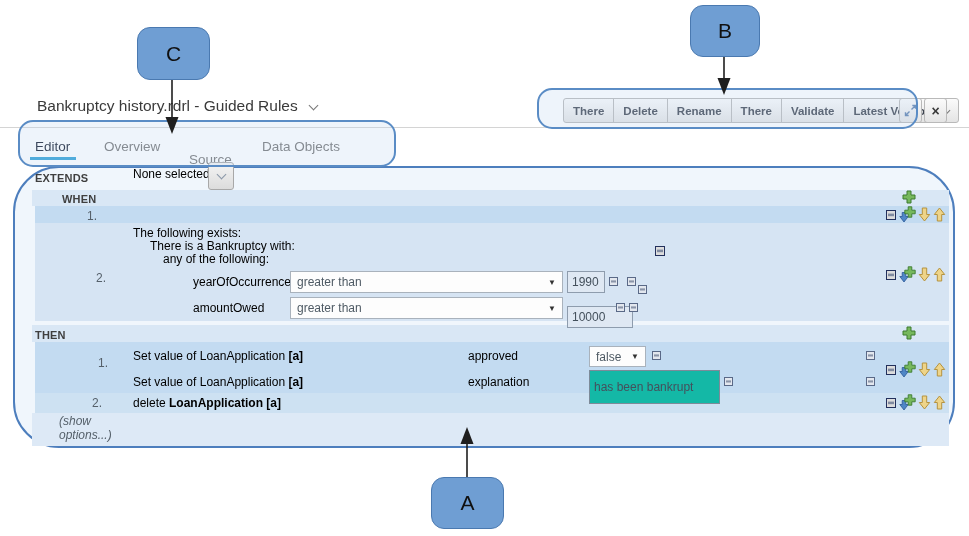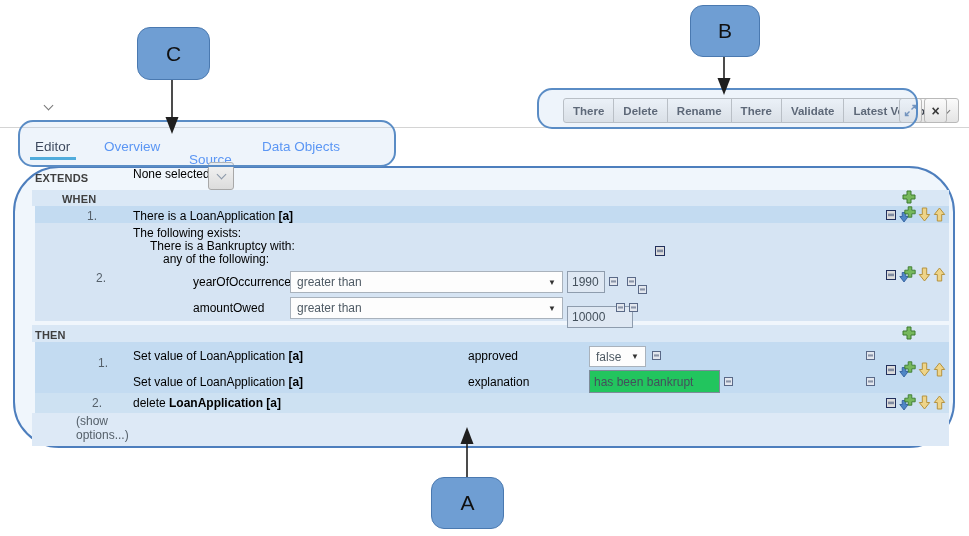--- a/index.html
+++ b/index.html
@@ -17,21 +17,21 @@
         background:linear-gradient(#fbfbfb,#e4e4e4);border:1px solid #b9b9b9;
         font-size:11.5px;font-weight:bold;color:#3e4450;white-space:nowrap;cursor:pointer;
         box-sizing:border-box;}
   .tbtn:first-child{border-radius:3px 0 0 3px;margin-left:0;}
   .tbtn.last{border-radius:0 3px 3px 0;}
   .sqbtn{width:23px;height:25px;background:linear-gradient(#fbfbfb,#e4e4e4);
          border:1px solid #b9b9b9;border-radius:3px;box-sizing:border-box;
          display:flex;align-items:center;justify-content:center;cursor:pointer;}
   .xglyph{font-size:14px;font-weight:bold;color:#3a3a3a;line-height:1;}
   
-  .tab{font-size:13.5px;color:#3b82f6;cursor:pointer;white-space:nowrap;}
+  .tab{font-size:13.5px;color:#737373;cursor:pointer;white-space:nowrap;}
   .tab.active{color:#0f172a;}
   .tab-underline{height:3px;background:#2e9fd6;}
   
   .panel{background:#f0f6fc;border:2.5px solid #4d7ebd;border-radius:46px;box-sizing:border-box;}
   .row{box-sizing:border-box;}
   .hdr{font-size:11px;font-weight:bold;color:#3f3f3f;letter-spacing:.2px;}
   .lbl{font-size:12px;color:#000000;white-space:nowrap;}
   .num{font-size:12px;color:#55606a;width:28px;text-align:right;}
   .b{font-weight:bold;}
   .sel{background:#fdfdfd;border:1px solid #a9b2bc;box-sizing:border-box;display:flex;
@@ -49,20 +49,21 @@
   .callout{background:#6f9ed3;border:1.5px solid #4a79b0;border-radius:13px;box-sizing:border-box;
            display:flex;align-items:center;justify-content:center;font-size:21px;color:#101010;}
   svg{display:block;}
 </style>
 </head>
 <body>
 
 <div id="stage">
 
   <div class="abs page-title" style="left:37px;top:97px;">
+    <span>Bankruptcy history.rdrl - Guided Rules</span>
     <span class="chev" style="margin-left:8px;margin-top:-3px;"></span>
   </div>
 
   <div class="abs toolbar" style="left:563px;top:98px;">
     <div class="tbtn">There</div>
     <div class="tbtn">Delete</div>
     <div class="tbtn">Rename</div>
     <div class="tbtn">There</div>
     <div class="tbtn">Validate</div>
     <div class="tbtn last">
@@ -104,23 +105,20 @@
   </div>
 
   <div class="abs hdr" style="left:18px;top:193px;margin-left:44px;">WHEN</div>
   <div class="abs" style="left:902px;top:190px;">
     <svg width="14" height="14" viewBox="0 0 14 14">
       <path d="M5 1h4v4h4v4H9v4H5V9H1V5h4z" fill="#76b85c" stroke="#3c7a2f"></path>
     </svg>
   </div>
 
   <div class="abs num" style="left:69px;top:209px;">1.</div>
-  <div class="abs lbl" style="left:133px;top:209px;">
-    <span>There is a LoanApplication </span><span class="b">[a]</span>
-  </div>
   <div class="abs icons" style="left:886px;top:206px;">
     <svg width="10" height="10" viewBox="0 0 10 10">
         <rect x="0.5" y="0.5" width="9" height="9" fill="#dcdcdc" stroke="#23305c"></rect>
         <rect x="2" y="3.6" width="6" height="2.6" fill="#808aa0"></rect>
       </svg>
     <svg width="18" height="17" viewBox="0 0 18 17">
       <path d="M4.2 6.5h3.6v4h2.4L6 16 1.8 10.5h2.4z" fill="#4f86c6" stroke="#2b5796" stroke-width="0.8"></path>
       <path d="M10.2 0.8h3.6v3.4h3.4v3.6h-3.4v3.4h-3.6V7.8H6.8V4.2h3.4z" fill="#76b85c" stroke="#3c7a2f" stroke-width="0.9"></path>
     </svg>
     <svg width="13" height="15" viewBox="0 0 13 15">
@@ -229,21 +227,21 @@
       <svg width="9" height="9" viewBox="0 0 9 9">
         <rect x="0.5" y="0.5" width="8" height="8" fill="#e3e7ee" stroke="#5a6987"></rect>
         <rect x="2" y="3.4" width="5" height="2.1" fill="#8a94a8"></rect>
       </svg>
     </div>
 
   <div class="abs lbl" style="left:133px;top:375px;">
     <span>Set value of LoanApplication </span><span class="b">[a]</span>
   </div>
   <div class="abs lbl" style="left:468px;top:375px;">explanation</div>
-  <input class="abs inp" style="left: 589px; top: 370px; width: 131px; height: 23px; background: #22c55e; border-color: rgb(125, 138, 153);" value="has been bankrupt">
+  <input class="abs inp" style="left: 589px; top: 370px; width: 131px; height: 34px; background: #14b8a6; border-color: rgb(125, 138, 153);" value="has been bankrupt">
   <div class="abs" style="left:724px;top:377px;">
       <svg width="9" height="9" viewBox="0 0 9 9">
         <rect x="0.5" y="0.5" width="8" height="8" fill="#e3e7ee" stroke="#5a6987"></rect>
         <rect x="2" y="3.4" width="5" height="2.1" fill="#8a94a8"></rect>
       </svg>
     </div>
   <div class="abs" style="left:866px;top:377px;">
       <svg width="9" height="9" viewBox="0 0 9 9">
         <rect x="0.5" y="0.5" width="8" height="8" fill="#e3e7ee" stroke="#5a6987"></rect>
         <rect x="2" y="3.4" width="5" height="2.1" fill="#8a94a8"></rect>
@@ -281,21 +279,21 @@
       <path d="M10.2 0.8h3.6v3.4h3.4v3.6h-3.4v3.4h-3.6V7.8H6.8V4.2h3.4z" fill="#76b85c" stroke="#3c7a2f" stroke-width="0.9"></path>
     </svg>
     <svg width="13" height="15" viewBox="0 0 13 15">
         <path d="M4.3 1h4.4v6.5h3L6.5 14 1.3 7.5h3z" fill="#eed489" stroke="#b5933f"></path>
       </svg>
     <svg width="13" height="15" viewBox="0 0 13 15">
         <path d="M6.5 1l5.2 6.5h-3V14H4.3V7.5h-3z" fill="#eed489" stroke="#b5933f"></path>
       </svg>
   </div>
 
-  <div class="abs show-opts" style="left:76px;top:414px;">(show options...)</div>
+  <div class="abs show-opts" style="left:59px;top:414px;font-style:italic;">(show options...)</div>
 
   <div class="abs ov" style="left:18px;top:120px;width:378px;height:47px;"></div>
   <div class="abs ov" style="left:537px;top:88px;width:381px;height:41px;"></div>
 
   <div class="abs callout" style="left:137px;top:27px;width:73px;height:53px;">
     <span>C</span>
   </div>
   <div class="abs callout" style="left:690px;top:5px;width:70px;height:52px;">
     <span>B</span>
   </div>

